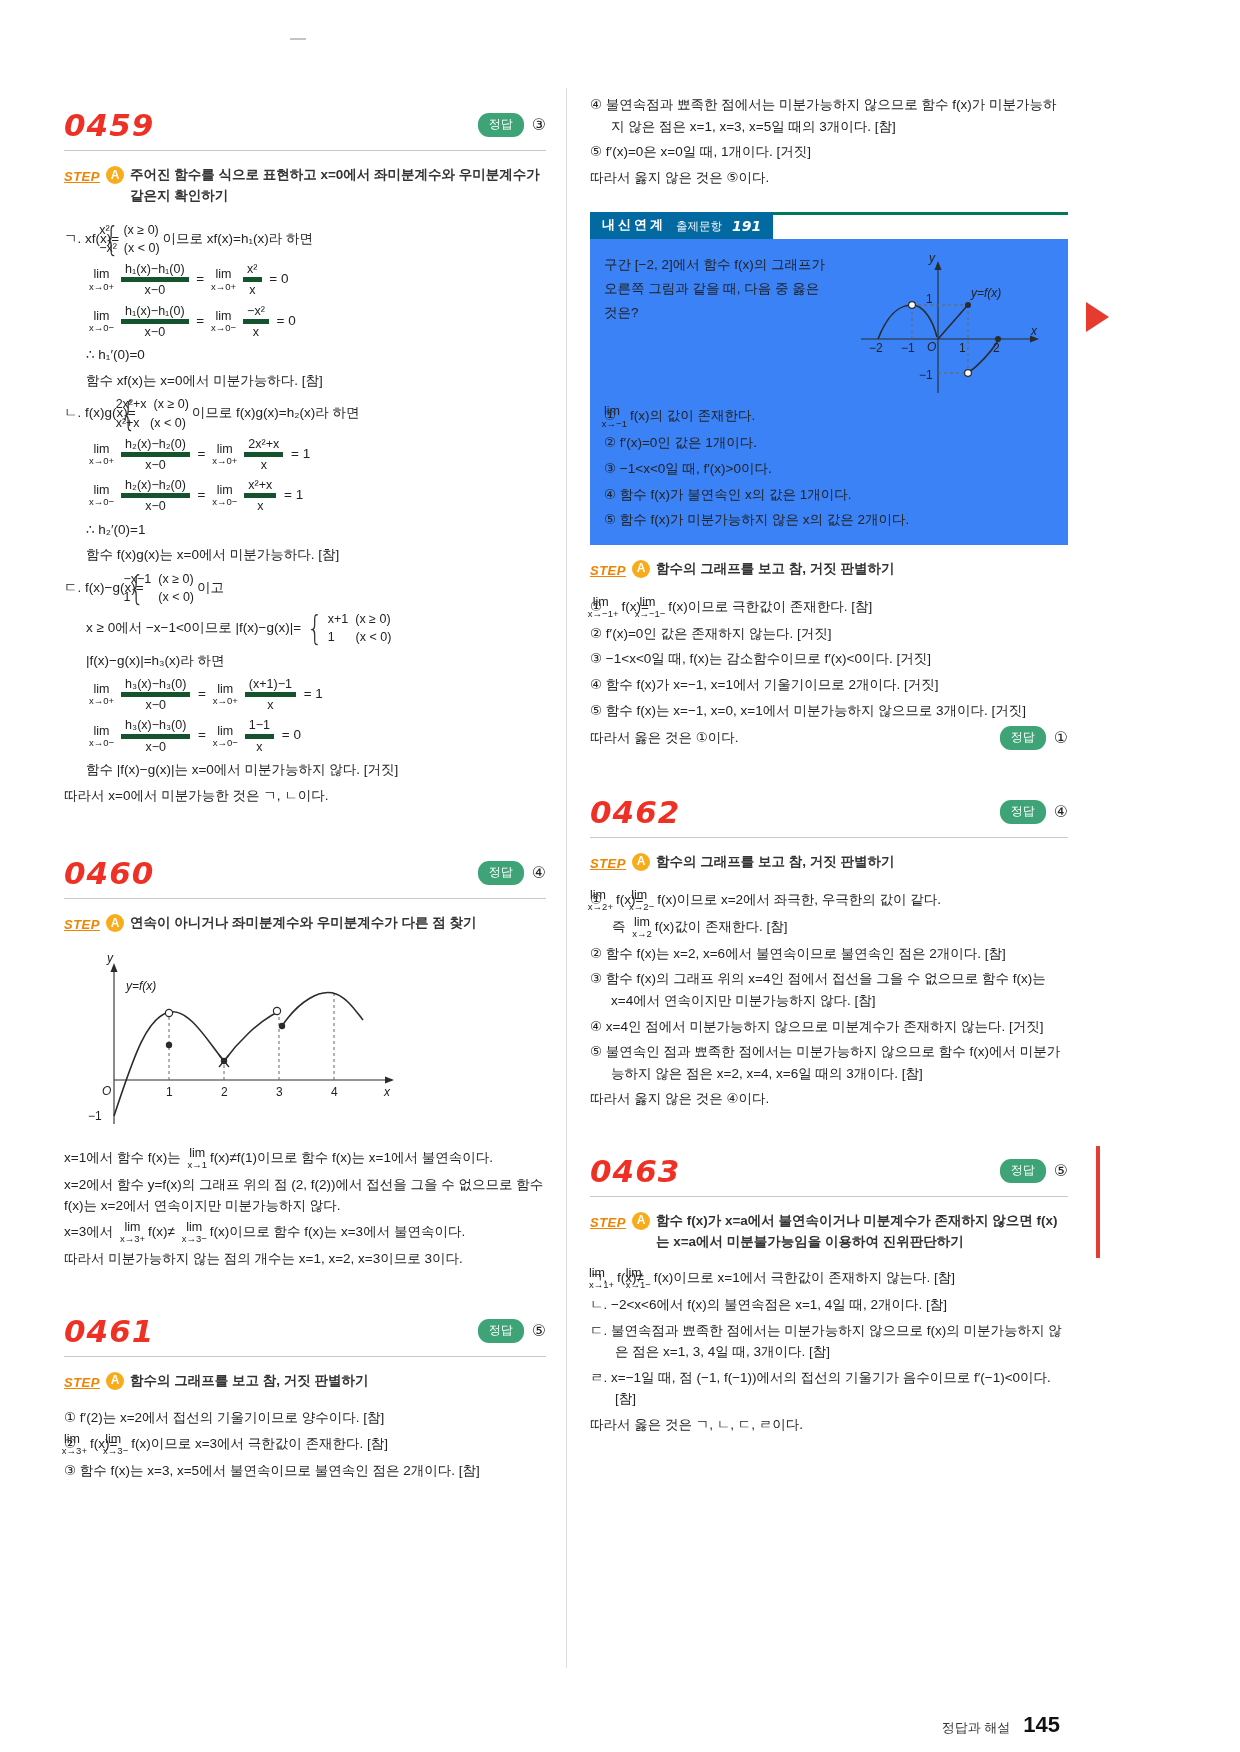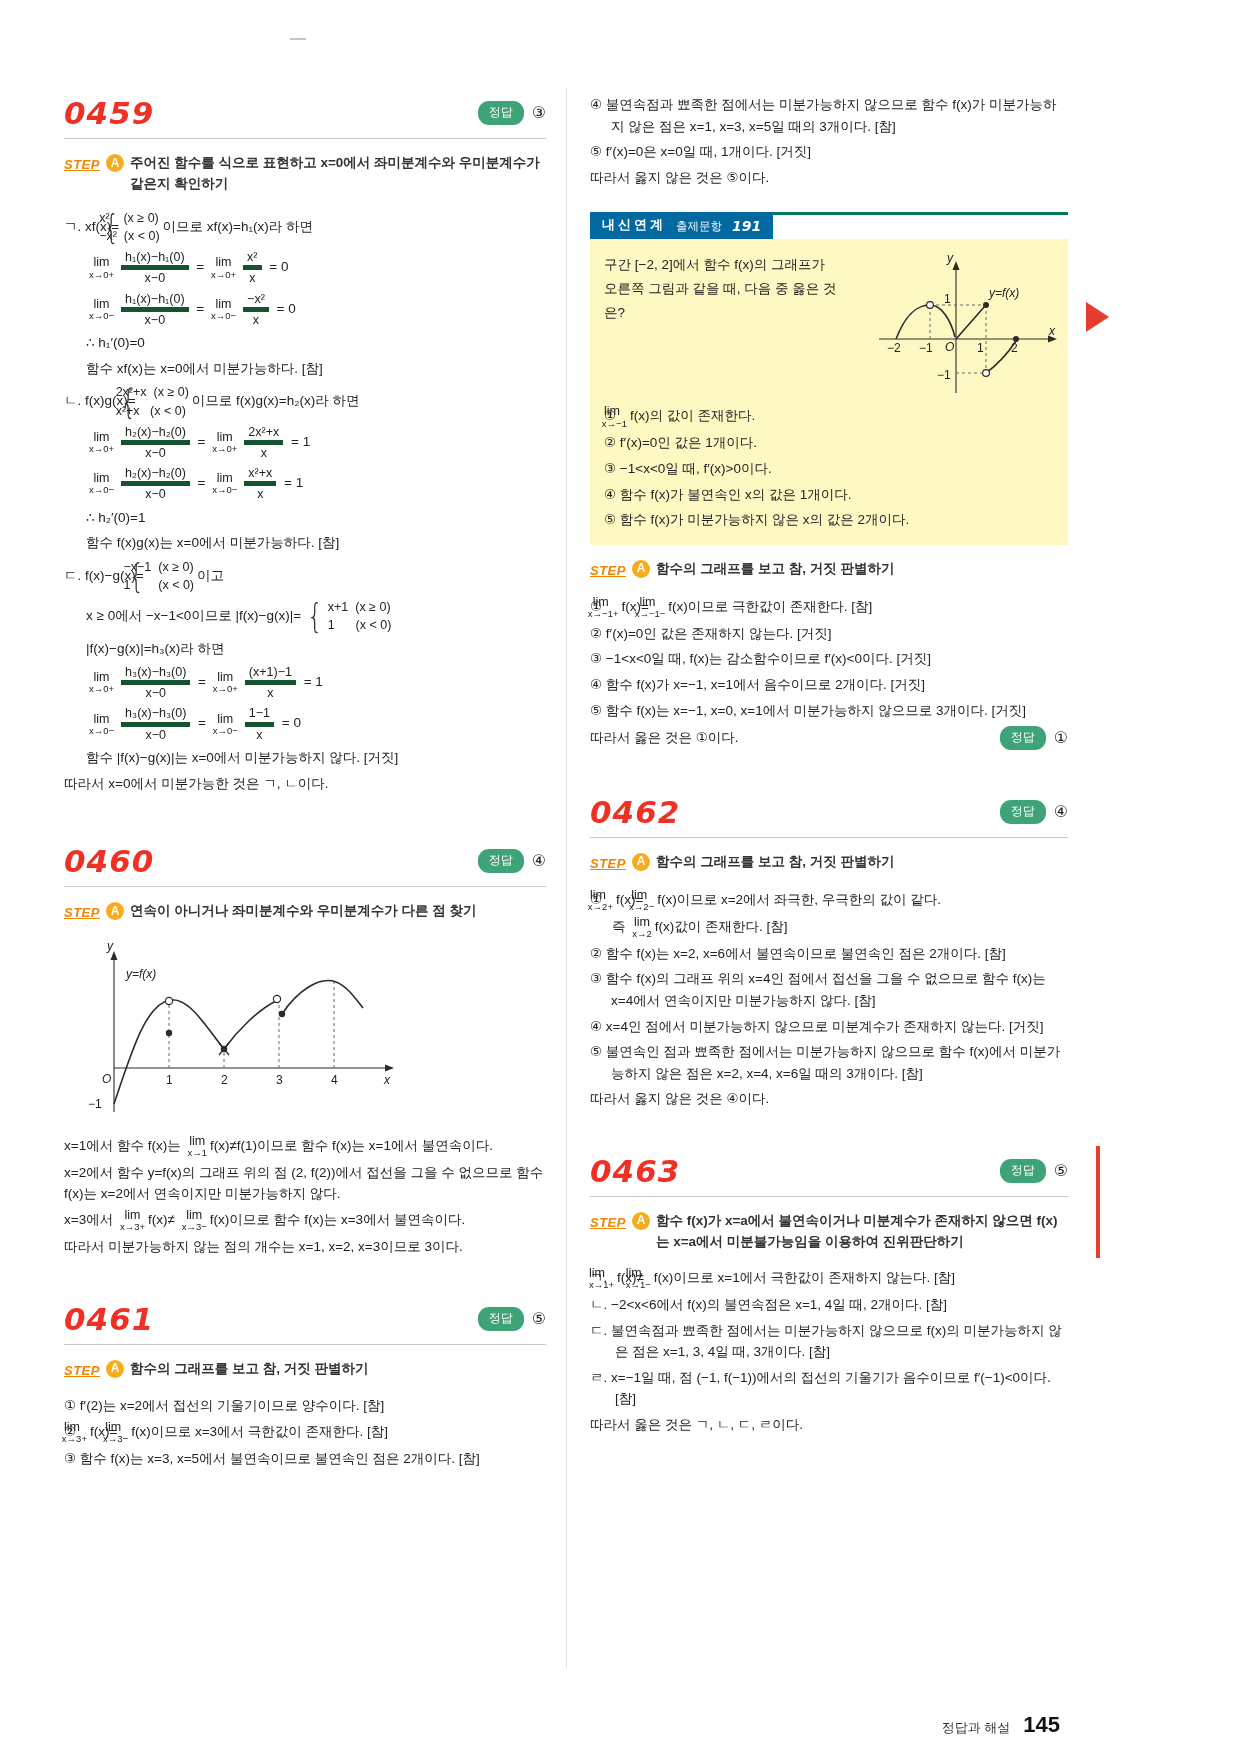--- a/index.html
+++ b/index.html
@@ -9,21 +9,21 @@
     font-family:"Liberation Sans","DejaVu Sans",sans-serif;
     font-size:13.5px; color:#222; line-height:1.6;
   }
   .divider { position:absolute; left:566px; top:88px; width:1px; height:1580px; background:#dedede; }
   .topdash { position:absolute; left:290px; top:38px; width:16px; height:2px; background:#c4c4c4; }
   .redflag { position:absolute; left:1086px; top:302px; width:0; height:0;
              border-top:15px solid transparent; border-bottom:15px solid transparent; border-left:23px solid #e63c2f; }
   .redbar { position:absolute; left:1096px; top:1146px; width:4px; height:112px; background:#e63c2f; }
 
   .col { position:absolute; }
-  .col.left { left:64px; top:96px; width:482px; }
+  .col.left { left:64px; top:108px; width:482px; }
   .col.right { left:590px; top:90px; width:478px; }
 
   section { margin-bottom:44px; }
 
   .prob-head { display:flex; align-items:center; justify-content:space-between;
                border-bottom:1.5px solid #c9c9c9; padding-bottom:8px; margin-bottom:14px; }
   .prob-num { font-size:31px; font-weight:800; font-style:italic; color:#ee3124;
               letter-spacing:1px; font-family:"DejaVu Sans",sans-serif; line-height:1.1; }
   .ans { display:flex; align-items:center; gap:8px; }
   .ans-pill { background:#3ea377; color:#fff; font-size:12px; padding:2px 11px 3px; border-radius:11px; white-space:nowrap; }
@@ -65,21 +65,21 @@
   svg .gitalic { font-style:italic; }
 
   
   .box191 { margin-top:24px; }
   .b191-headrow { display:flex; align-items:flex-start; }
   .b191-band { display:flex; align-items:center; background:#0369a1; color:#fff; height:27px; padding:0 12px 0 12px; gap:10px; }
   .b191-tag1 { font-weight:800; font-size:13px; letter-spacing:3px; }
   .b191-tag2 { font-size:11.5px; opacity:0.95; }
   .b191-num  { font-weight:800; font-size:14px; font-style:italic; font-family:"DejaVu Sans",sans-serif; }
   .b191-lineext { flex:1; border-top:3px solid #007a5a; }
-  .b191-body { background:#fef9c3; padding:12px 2px 10px 14px; }
+  .b191-body { background:#3b82f6; padding:12px 20px 10px 14px; }
   .b191-top { display:flex; gap:2px; }
   .b191-q { width:235px; line-height:1.75; padding-top:2px; }
   .b191-graph { flex:1; display:flex; justify-content:flex-end; }
   .b191-sol { margin-top:14px; }
   .b191-answer { display:flex; justify-content:space-between; align-items:center; margin-top:4px; }
 
   .footer { position:absolute; top:1690px; right:180px; display:flex; align-items:baseline; gap:13px; }
   .footer-label { font-size:13px; color:#333;margin-top:28px; }
   .footer-page  { font-size:22px; font-weight:800; color:#111; }
 </style>
@@ -392,21 +392,21 @@
         <div class="lines">
             <div class="line hang">① <span class="lim">
                 <span class="lim-t">lim</span>
                 <span class="lim-s">x→−1+</span>
               </span>f(x)= <span class="lim">
                 <span class="lim-t">lim</span>
                 <span class="lim-s">x→−1−</span>
               </span>f(x)이므로 극한값이 존재한다. [참]</div>
             <div class="line hang">② f′(x)=0인 값은 존재하지 않는다. [거짓]</div>
             <div class="line hang">③ −1&lt;x&lt;0일 때, f(x)는 감소함수이므로 f′(x)&lt;0이다. [거짓]</div>
-            <div class="line hang">④ 함수 f(x)가 x=−1, x=1에서 음수이므로 2개이다. [거짓]</div>
+            <div class="line hang">④ 함수 f(x)가 x=−1, x=1에서 기울기이므로 2개이다. [거짓]</div>
             <div class="line hang">⑤ 함수 f(x)는 x=−1, x=0, x=1에서 미분가능하지 않으므로 3개이다. [거짓]</div>
           </div>
         <div class="b191-answer">
           <span>따라서 옳은 것은 ①이다.</span>
           <span class="ans">
             <span class="ans-pill">정답</span>
             <span class="ans-num">①</span>
           </span>
         </div>
       </div>

